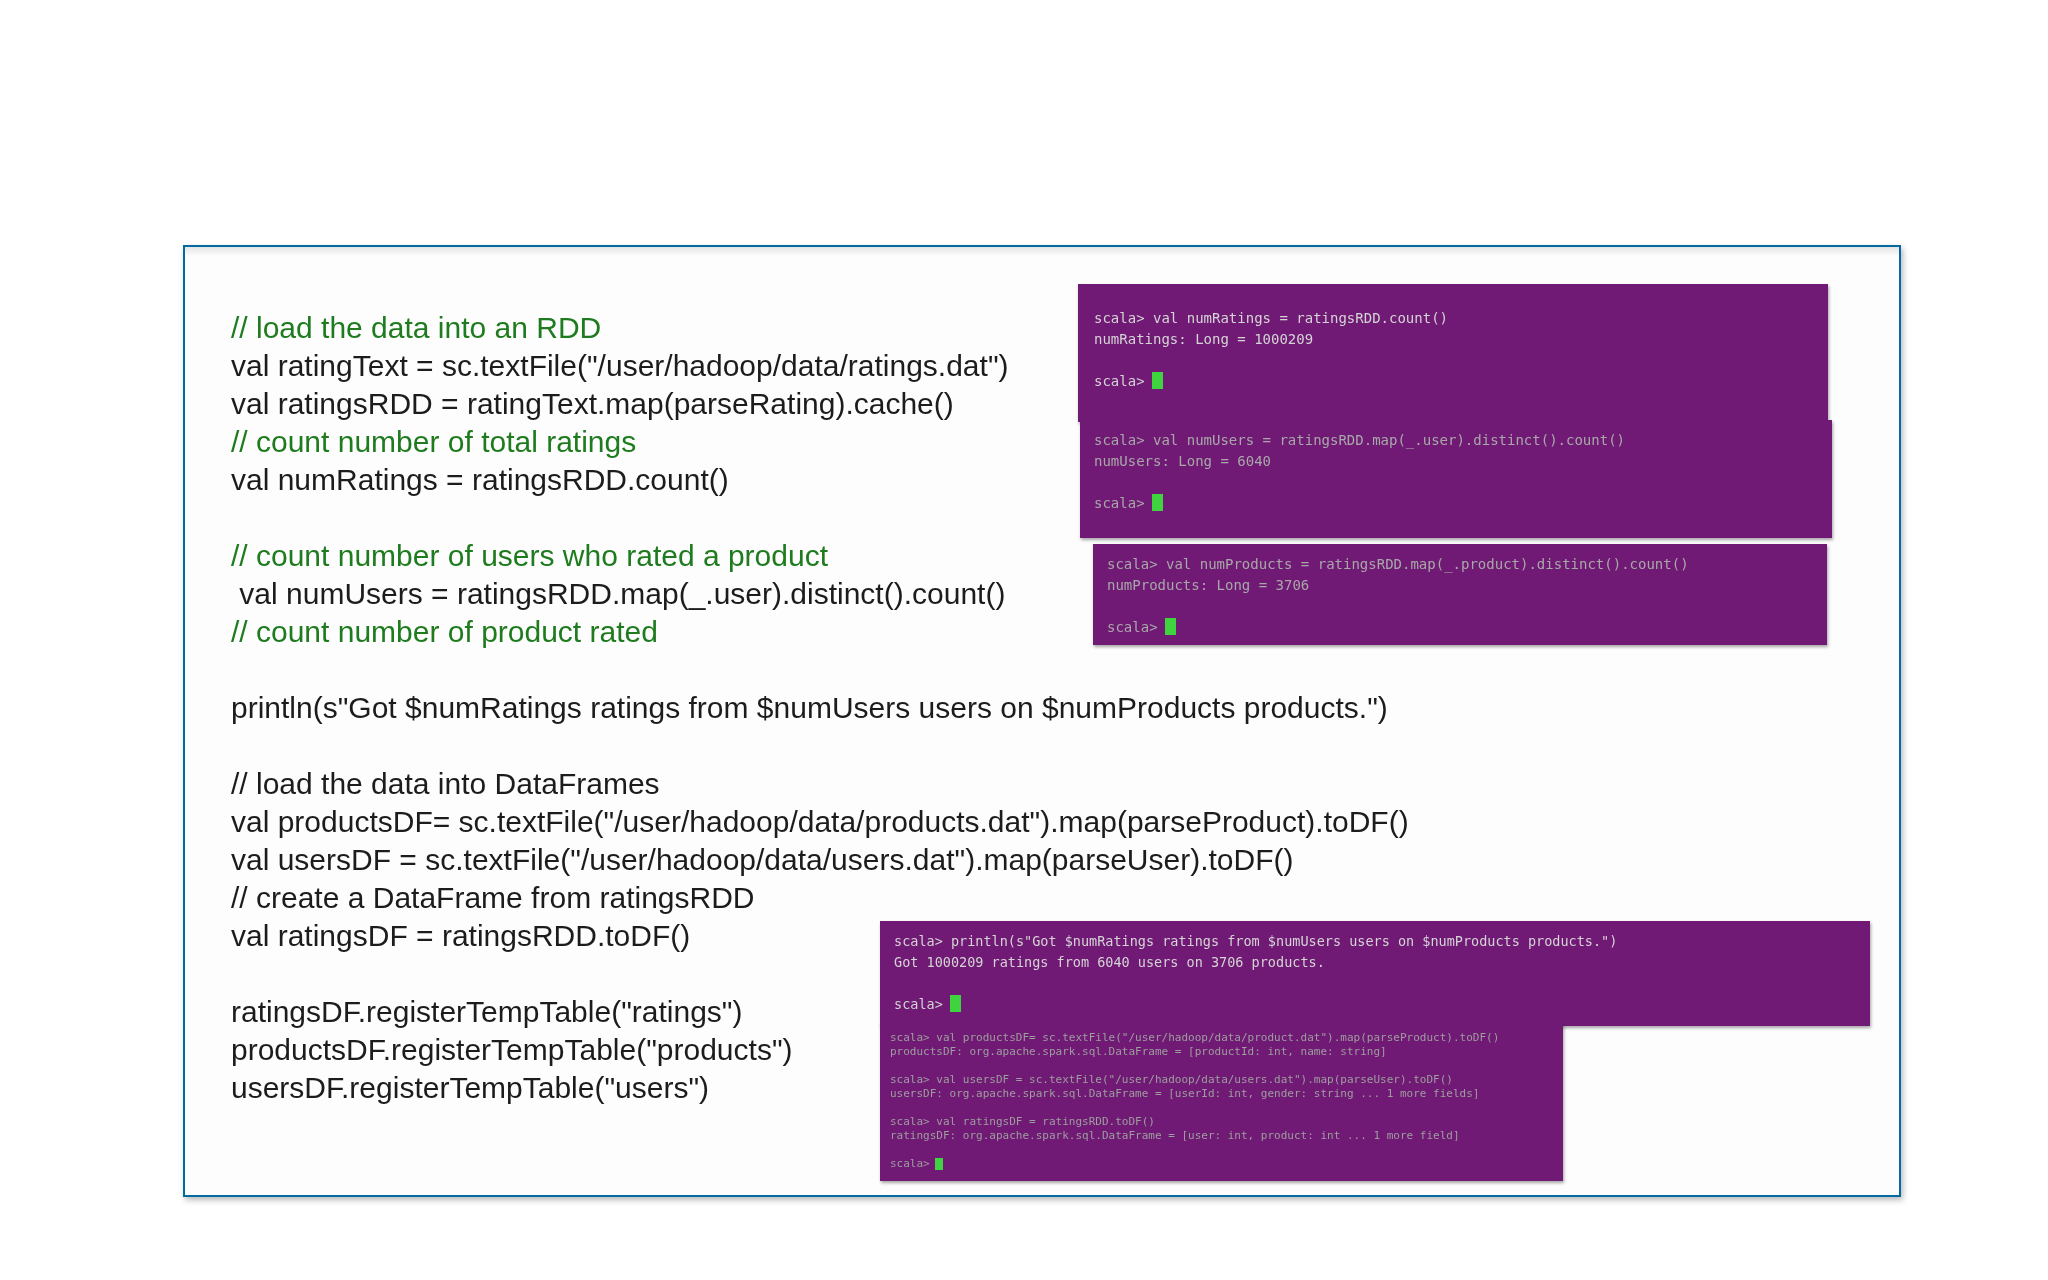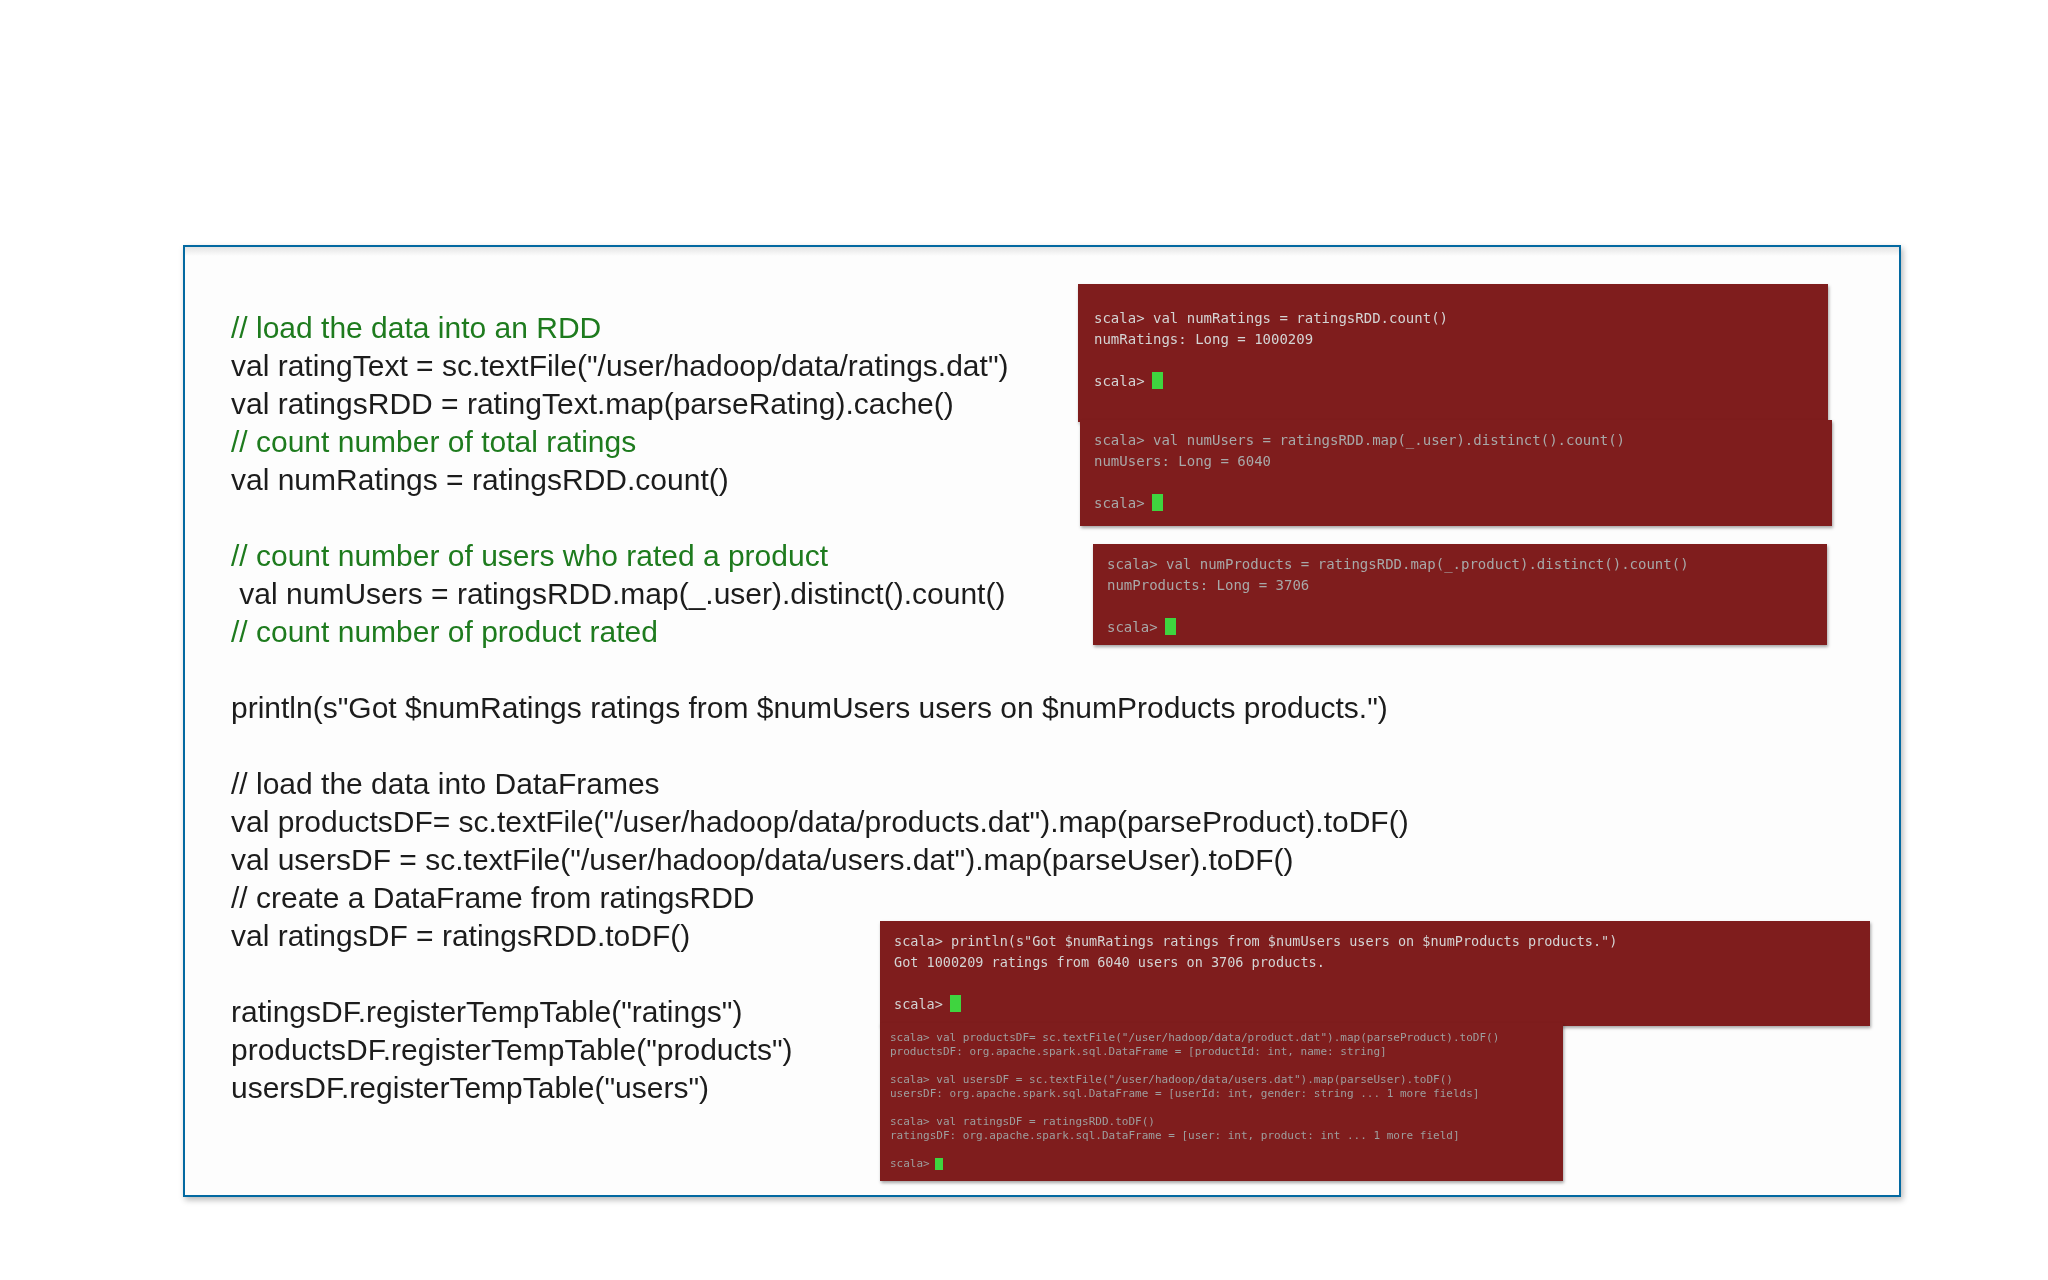--- a/index.html
+++ b/index.html
@@ -22,28 +22,28 @@
     background:linear-gradient(#cfcfcf, rgba(255,255,255,0)); opacity:.55;
     pointer-events:none;
   }
   .code-block {
     position:absolute; left:46px; top:62px; width:1300px;
     font-size:30px; color:#1c1c1c; line-height:38px;
   }
   .code-line { height:38px; white-space:pre; }
   .code-line.comment { color:#1e7b1e; }
   .terminal {
-    position:absolute; background:#7f1d1d; color:#d4d4d4;
+    position:absolute; background:#701a75; color:#d4d4d4;
     font-family:"DejaVu Sans Mono", monospace; overflow:hidden;
     box-shadow:1px 2px 3px rgba(0,0,0,0.35);
   }
   .terminal .tl { white-space:pre; }
   .term-1 { left:893px; top:37px;  width:718px; height:114px; padding:24px 16px 0; font-size:14px; }
   .term-1 .tl { height:21px; line-height:21px; }
-  .term-2 { left:895px; top:173px; width:724px; height:92px;  padding:10px 14px 4px; font-size:14px; color:#a8a8a8; }
+  .term-2 { left:895px; top:173px; width:724px; height:92px;  padding:10px 14px 16px; font-size:14px; color:#a8a8a8; }
   .term-2 .tl { height:21px; line-height:21px; }
   .term-3 { left:908px; top:297px; width:706px; height:91px;  padding:10px 14px 0; font-size:14px; color:#a8a8a8; }
   .term-3 .tl { height:21px; line-height:21px; }
   .term-4 { left:695px; top:674px; width:962px; height:95px;  padding:10px 14px 0; font-size:13.5px; }
   .term-4 .tl { height:21px; line-height:21px; }
   .term-5 { left:695px; top:776px; width:663px; height:150px; padding:8px 10px 0; font-size:11px; color:#9e9e9e; }
   .term-5 .tl { height:14px; line-height:14px; }
   .cursor {
     display:inline-block; width:11px; height:17px; background:#3fd43f;
     vertical-align:text-bottom; margin-left:7px;

